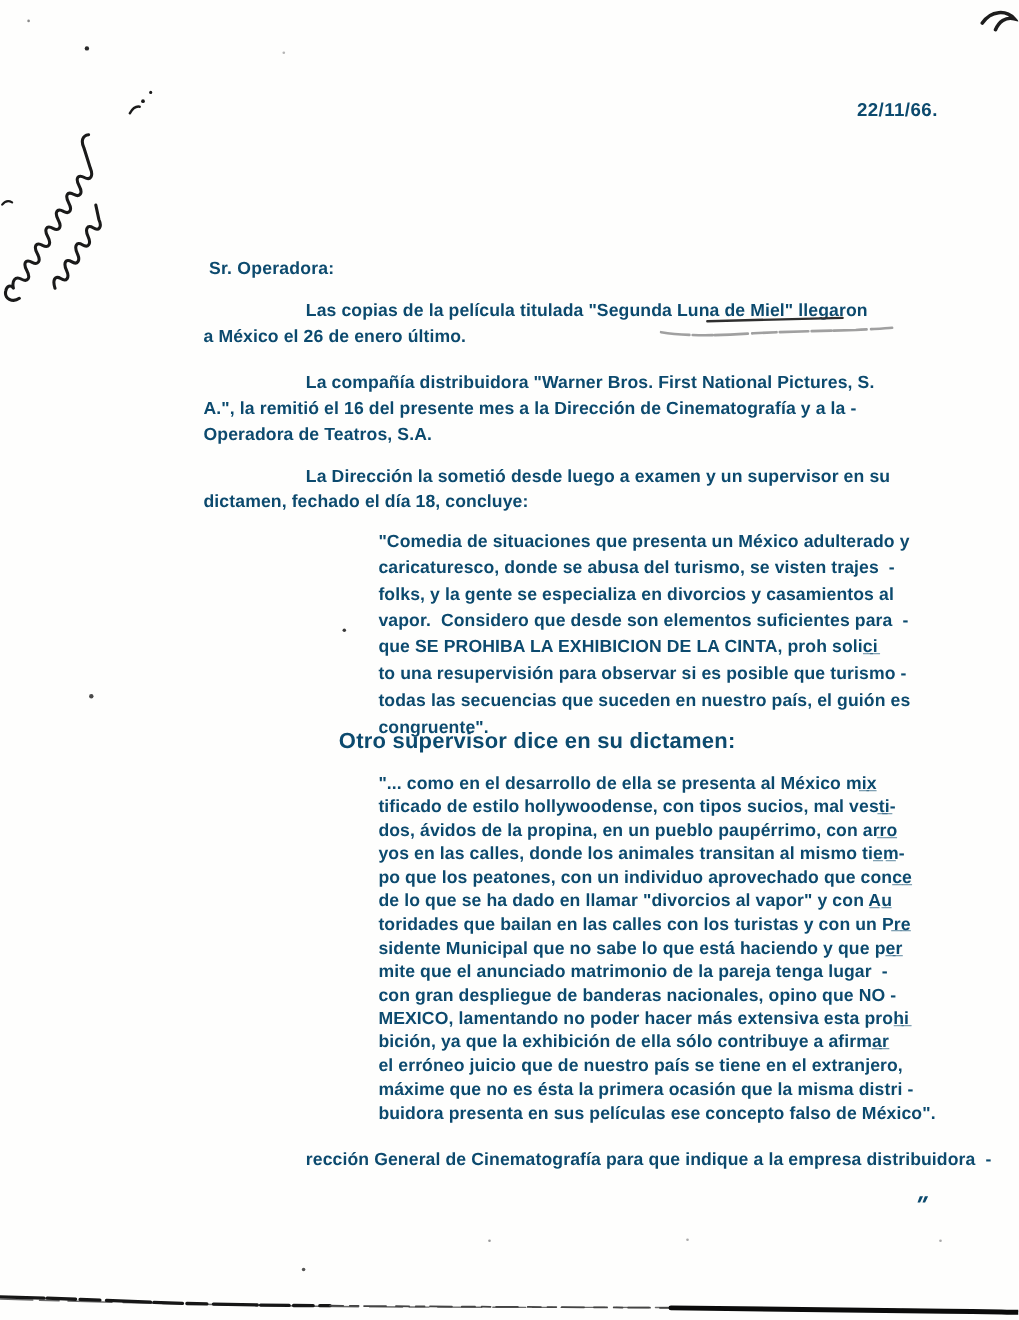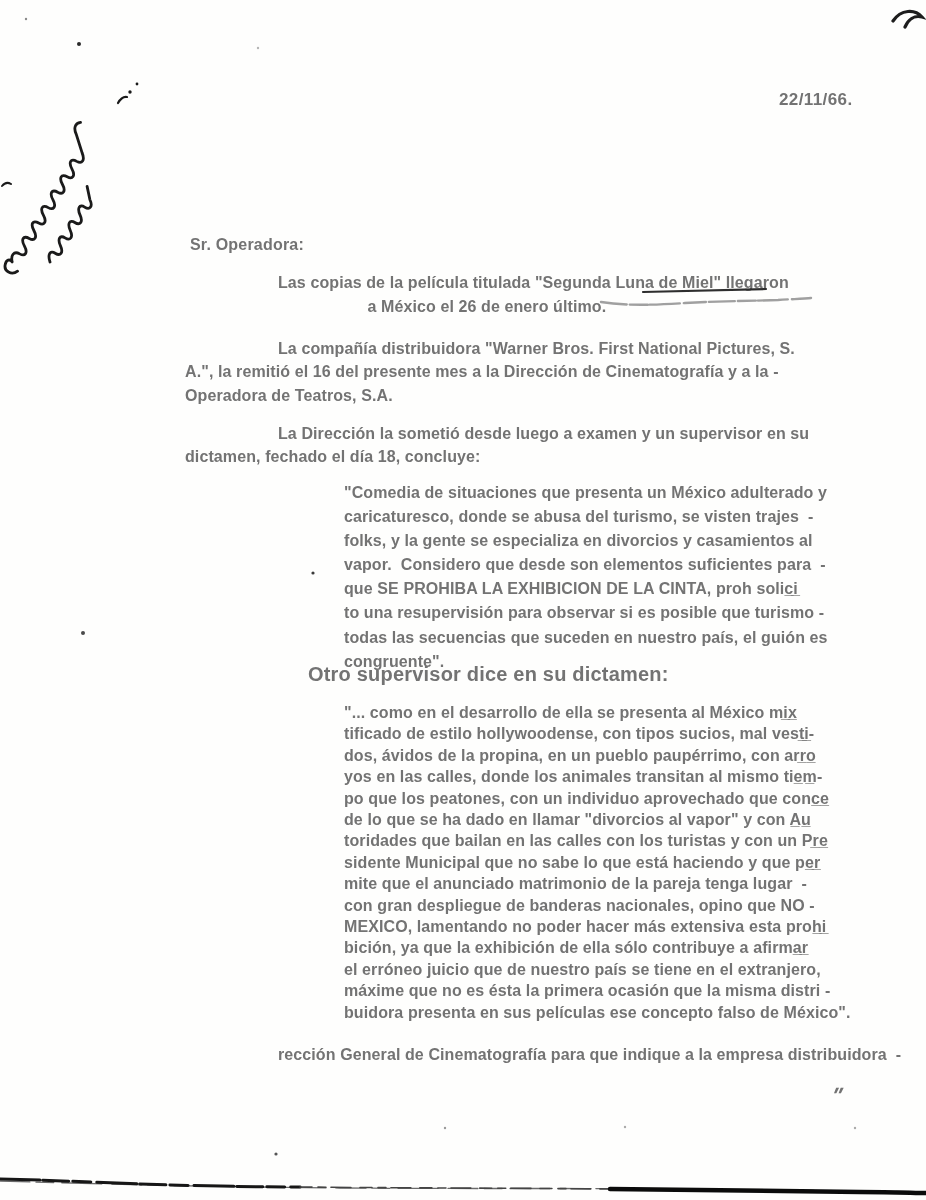--- a/index.html
+++ b/index.html
@@ -4,28 +4,28 @@
 <title>Scanned memo 22/11/66</title>
 <style>
   html,body{margin:0;padding:0;background:#ffffff;}
   .page{
     position:relative;
     width:926px;height:1200px;
     background:#fefefdFF;
     background:#fefefd;
     font-family:"Liberation Sans","DejaVu Sans",sans-serif;
     font-weight:700;
-    color:#737373;
+    color:#0c4a6e;
     overflow:hidden;
   }
   .line{white-space:pre;}
   .date{position:absolute;left:779px;top:90px;font-size:17px;letter-spacing:.4px;}
   .salutation{position:absolute;left:190px;top:236px;font-size:16px;letter-spacing:.2px;}
   .para{position:absolute;font-size:16px;letter-spacing:.1px;}
-  .p1{left:185px;top:271px;line-height:24px;text-align:center;}
+  .p1{left:185px;top:271px;line-height:24px;}
   .p2{left:185px;top:337px;line-height:23.3px;}
   .p3{left:185px;top:422px;line-height:23px;}
   .p1 .line:first-child,.p2 .line:first-child,.p3 .line:first-child,.closing .line:first-child{padding-left:93px;}
   .quote{position:absolute;font-size:16px;letter-spacing:.1px;}
   .q1{left:344px;top:481px;line-height:24.1px;}
   .interlude{position:absolute;left:308px;top:663px;font-size:20px;letter-spacing:.2px;}
   .q2{left:344px;top:702px;line-height:21.4px;}
   .closing{left:185px;top:1043px;line-height:24.2px;}
   .ditto{
     position:absolute;left:831px;top:1083px;

